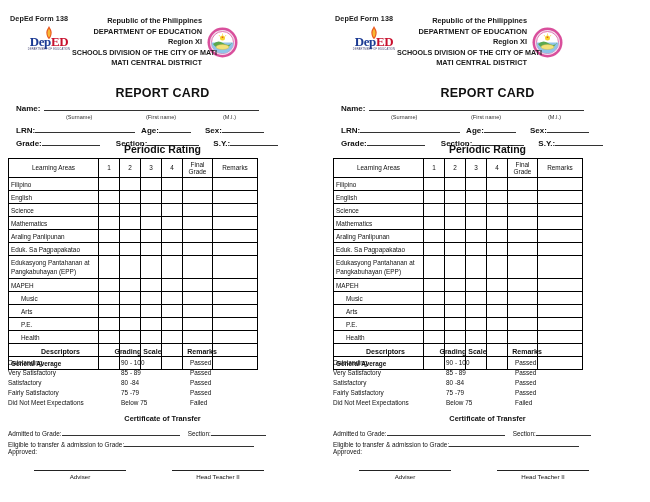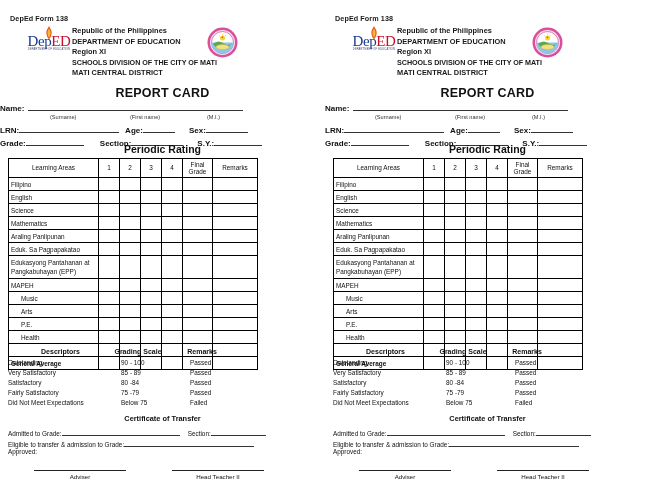--- a/index.html
+++ b/index.html
@@ -11,36 +11,36 @@
     overflow:hidden;
   }
   .sheet{position:relative;width:650px;height:391px;display:flex;}
   .card{position:relative;width:325px;height:502px;box-sizing:border-box;padding:0;}
 
   
   .form-no{position:absolute;left:10px;top:14px;font-size:7.2px;font-weight:bold;color:#1a1a1a;letter-spacing:.1px;}
 
   .logo-deped{position:absolute;left:22px;top:26px;width:54px;height:30px;}
   .logo-deped .flame{position:absolute;left:23px;top:0px;width:8px;height:13px;}
-  .logo-deped .word{position:absolute;left:0;top:9px;width:54px;text-align:center;font-size:15px;font-weight:normal;font-family:"Liberation Serif",serif;line-height:13px;letter-spacing:-.4px;}
+  .logo-deped .word{position:absolute;left:0;top:9px;width:54px;text-align:center;font-size:13px;font-weight:bold;font-family:"Liberation Serif",serif;line-height:13px;letter-spacing:-.4px;}
   .logo-deped .dep{color:#1b3a93;}
   .logo-deped .ed{color:#c8102e;}
   .logo-deped .tag{position:absolute;left:0;top:22px;width:54px;text-align:center;font-size:2.6px;color:#3a3a6a;letter-spacing:.2px;white-space:nowrap;}
 
   .seal{position:absolute;left:207px;top:27px;width:31px;height:31px;}
 
-  .org{position:absolute;left:72px;top:26px;width:130px;text-align:left;line-height:10.6px;}
+  .org{position:absolute;left:72px;top:16px;width:130px;text-align:right;line-height:10.6px;}
   .org div{font-size:7.4px;font-weight:bold;color:#1a1a1a;white-space:nowrap;}
   .org .l1{font-size:7.4px;}
   .org .l4{font-size:7.2px;letter-spacing:-.05px;}
 
   .report-title{position:absolute;left:0;top:86px;width:325px;text-align:center;font-size:12.5px;font-weight:bold;letter-spacing:.2px;}
 
   
-  .ident{position:absolute;left:0;top:101px;width:252px;font-size:8px;}
+  .ident{position:absolute;left:16px;top:101px;width:252px;font-size:8px;}
   .row{position:relative;height:13px;white-space:nowrap;}
   .lbl{font-weight:bold;font-size:8px;}
   .ul{display:inline-block;border-bottom:1px solid #333;height:9px;vertical-align:baseline;}
   .subrow{position:relative;height:9px;font-size:5.6px;color:#333;}
   .subrow span{position:absolute;}
 
   
   .pr-title{position:absolute;left:0;top:143px;width:325px;text-align:center;font-size:10.5px;font-weight:bold;}
 
   table.grades{position:absolute;left:8px;top:158px;width:250px;border-collapse:collapse;table-layout:fixed;}

